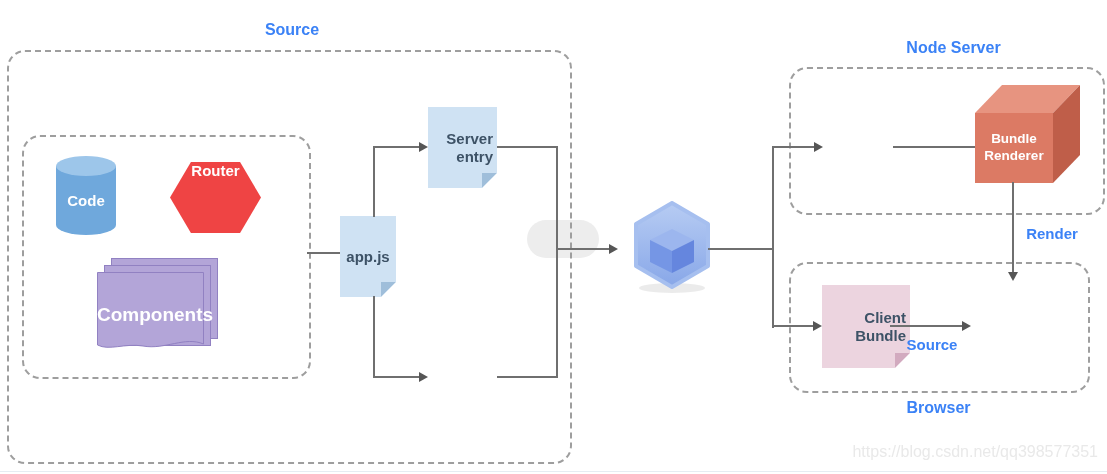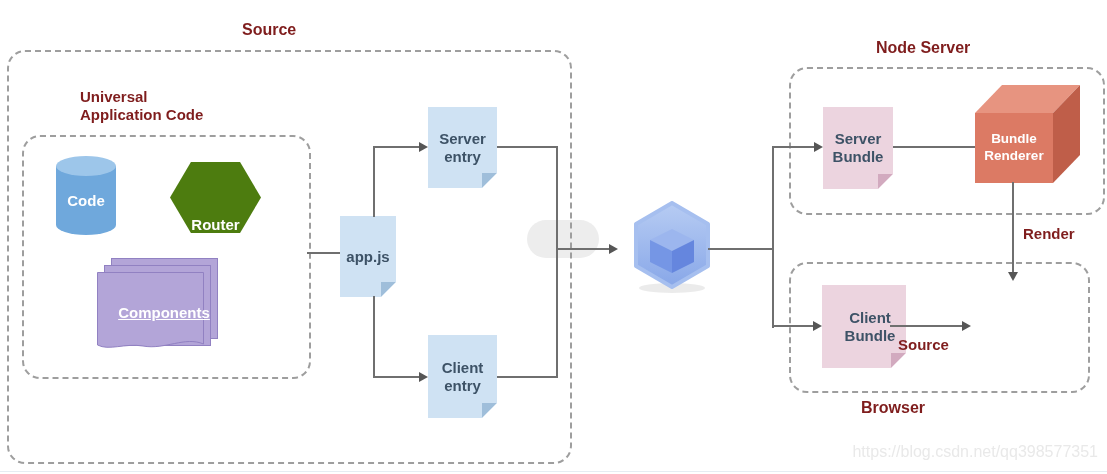--- a/index.html
+++ b/index.html
@@ -2,119 +2,107 @@
 <html><head>
 <meta charset="utf-8">
 <style>
   html,body{margin:0;padding:0;background:#ffffff;}
   #canvas{
     position:relative;width:1107px;height:474px;overflow:hidden;background:#ffffff;
     font-family:"Liberation Sans","DejaVu Sans",sans-serif;
   }
   .abs{position:absolute;}
   .dashed-box{border:2px dashed #9e9e9e;border-radius:18px;background:transparent;}
-  .lbl{color:#7f1d1d;font-weight:bold;font-size:15px;line-height:1.2;}
+  .lbl{color:#3b82f6;font-weight:bold;font-size:15px;text-align:center;line-height:1.2;}
   .grp-lbl{font-size:16px;}
   .doc{
     display:flex;align-items:center;justify-content:center;
     clip-path:polygon(0 0,100% 0,100% calc(100% - 15px),calc(100% - 15px) 100%,0 100%);
   }
-  .doc .txt{color:#3d5266;font-weight:bold;font-size:15px;text-align:center;line-height:1.2;padding:0 4px;}
+  .doc .txt{color:#3d5266;font-weight:bold;font-size:15px;text-align:right;line-height:1.2;padding:0 4px;}
   .fold{position:absolute;right:0;bottom:0;width:15px;height:15px;clip-path:polygon(0 0,100% 0,0 100%);}
   .doc-blue{background:#cfe2f3;}   .doc-blue .fold{background:#9fbeda;}
   .doc-pink{background:#ecd4df;}   .doc-pink .fold{background:#d2aabf;}
   .doc-yellow{background:#fed959;} .doc-yellow .fold{background:#e4b33f;}
   .line{background:#6f6f6f;}
   .arr-r{width:0;height:0;border-top:5px solid transparent;border-bottom:5px solid transparent;border-left:9px solid #565656;}
   .arr-d{width:0;height:0;border-left:5px solid transparent;border-right:5px solid transparent;border-top:9px solid #565656;}
   .white-txt{color:#ffffff;font-weight:bold;text-align:center;}
   .hexagon{
-    background:#4d7c0f;display:flex;align-items:flex-end;justify-content:center;
+    background:#ef4444;display:flex;align-items:flex-start;justify-content:center;
     clip-path:polygon(23% 0%,77% 0%,100% 50%,77% 100%,23% 100%,0% 50%);
   }
   .pill{background:#ededed;border-radius:19px;}
   .watermark{color:#e9e9e9;font-size:16px;white-space:nowrap;}
   .bottom-rule{background:#e6ecf2;height:1px;}
 </style>
 </head>
 <body>
 
 <div id="canvas">
 
   <div class="abs pill" style="left:527px;top:220px;width:72px;height:38px;"></div>
 
   <div class="abs dashed-box" style="left:7px;top:50px;width:561px;height:410px;"></div>
   <div class="abs dashed-box" style="left:22px;top:135px;width:285px;height:240px;"></div>
   <div class="abs dashed-box" style="left:789px;top:67px;width:312px;height:144px;"></div>
   <div class="abs dashed-box" style="left:789px;top:262px;width:297px;height:127px;"></div>
 
   <div class="abs lbl grp-lbl" style="left:242px;top:20px;width:100px;">Source</div>
-  <div class="abs" style="left:80px;top:88px;width:155px;">
-    <div class="lbl">Universal</div>
-    <div class="lbl">Application Code</div>
-  </div>
   <div class="abs lbl grp-lbl" style="left:876px;top:38px;width:155px;">Node Server</div>
   <div class="abs lbl grp-lbl" style="left:861px;top:398px;width:155px;">Browser</div>
 
   <svg class="abs" style="left:55px;top:155px;" width="62" height="81" viewBox="0 0 62 81">
     <path d="M1,11 v59 a30,10 0 0 0 60,0 v-59 z" fill="#6fa8dc"></path>
     <ellipse cx="31" cy="11" rx="30" ry="10" fill="#9dc6ea"></ellipse>
   </svg>
   <div class="abs white-txt" style="left:55px;top:192px;width:62px;font-size:15px;">Code</div>
 
   <div class="abs hexagon" style="left:170px;top:162px;width:91px;height:71px;">
     <span class="white-txt" style="font-size:15px;">Router</span>
   </div>
 
   <svg class="abs" style="left:97px;top:258px;" width="124" height="101" viewBox="0 0 124 101">
     <rect x="14.5" y="0.5" width="106" height="80" fill="#b3a5d8" stroke="#9181c2"></rect>
     <rect x="7.5" y="7.5" width="106" height="80" fill="#b3a5d8" stroke="#9181c2"></rect>
     <path d="M0.5,14.5 H106.5 V86 C88,78 68,92 46,88 C28,85 12,93 0.5,87 Z" fill="#b3a5d8" stroke="#9181c2"></path>
   </svg>
-  <div class="abs white-txt" style="left:111px;top:304px;width:106px;font-size:15px;text-decoration:underline;">Components</div>
+  <div class="abs white-txt" style="left:97px;top:304px;width:106px;font-size:19px;">Components</div>
 
   <div class="abs doc doc-blue" style="left:340px;top:216px;width:56px;height:81px;">
     <span class="txt">app.js</span>
       <span class="fold"></span>
   </div>
   <div class="abs doc doc-blue" style="left:428px;top:107px;width:69px;height:81px;">
     <span class="txt">Server entry</span>
-      <span class="fold"></span>
-  </div>
-  <div class="abs doc doc-blue" style="left:428px;top:335px;width:69px;height:83px;">
-    <span class="txt">Client entry</span>
       <span class="fold"></span>
   </div>
 
   <svg class="abs" style="left:628px;top:201px;" width="88" height="92" viewBox="0 0 88 92">
     <defs>
       <linearGradient id="wg" x1="0" y1="0" x2="0" y2="1">
         <stop offset="0" stop-color="#b7ccf3"></stop>
           <stop offset="1" stop-color="#88a7e8"></stop>
       </linearGradient>
     </defs>
     <ellipse cx="44" cy="87" rx="33" ry="5" fill="rgba(90,90,90,0.12)"></ellipse>
     <polygon points="44,2 80,23 80,65 44,86 8,65 8,23" fill="url(#wg)" stroke="#a6bfef" stroke-width="4" stroke-linejoin="round"></polygon>
     <polygon points="44,28 66,39 44,50 22,39" fill="#9cb6ee"></polygon>
     <polygon points="22,39 44,50 44,72 22,61" fill="#7596e5"></polygon>
     <polygon points="44,50 66,39 66,61 44,72" fill="#6586de"></polygon>
   </svg>
 
-  <div class="abs doc doc-pink" style="left:823px;top:107px;width:70px;height:82px;">
-    <span class="txt">Server Bundle</span>
-      <span class="fold"></span>
-  </div>
   <svg class="abs" style="left:975px;top:85px;" width="105" height="98" viewBox="0 0 105 98">
     <polygon points="0,28 27,0 105,0 78,28" fill="#e79480"></polygon>
     <polygon points="78,28 105,0 105,70 78,98" fill="#bf5e49"></polygon>
     <rect x="0" y="28" width="78" height="70" fill="#dc7a64"></rect>
   </svg>
   <div class="abs white-txt" style="left:976px;top:113px;width:76px;height:70px;display:flex;align-items:center;justify-content:center;font-size:13.5px;line-height:1.25;border-radius:32px;">Bundle Renderer</div>
 
-  <div class="abs doc doc-pink" style="left:822px;top:285px;width:72px;height:83px;padding-left:12px;">
+  <div class="abs doc doc-pink" style="left:822px;top:285px;width:88px;height:83px;">
     <span class="txt">Client Bundle</span>
       <span class="fold"></span>
   </div>
 
   <div class="abs lbl" style="left:1023px;top:225px;width:58px;">Render</div>
   <div class="abs lbl" style="left:898px;top:336px;width:68px;">Source</div>
 
   <div class="abs line" style="left:307px;top:252px;width:33px;height:2px;"></div>
   <div class="abs line" style="left:373px;top:146px;width:2px;height:71px;"></div>
   <div class="abs line" style="left:373px;top:146px;width:46px;height:2px;"></div>

